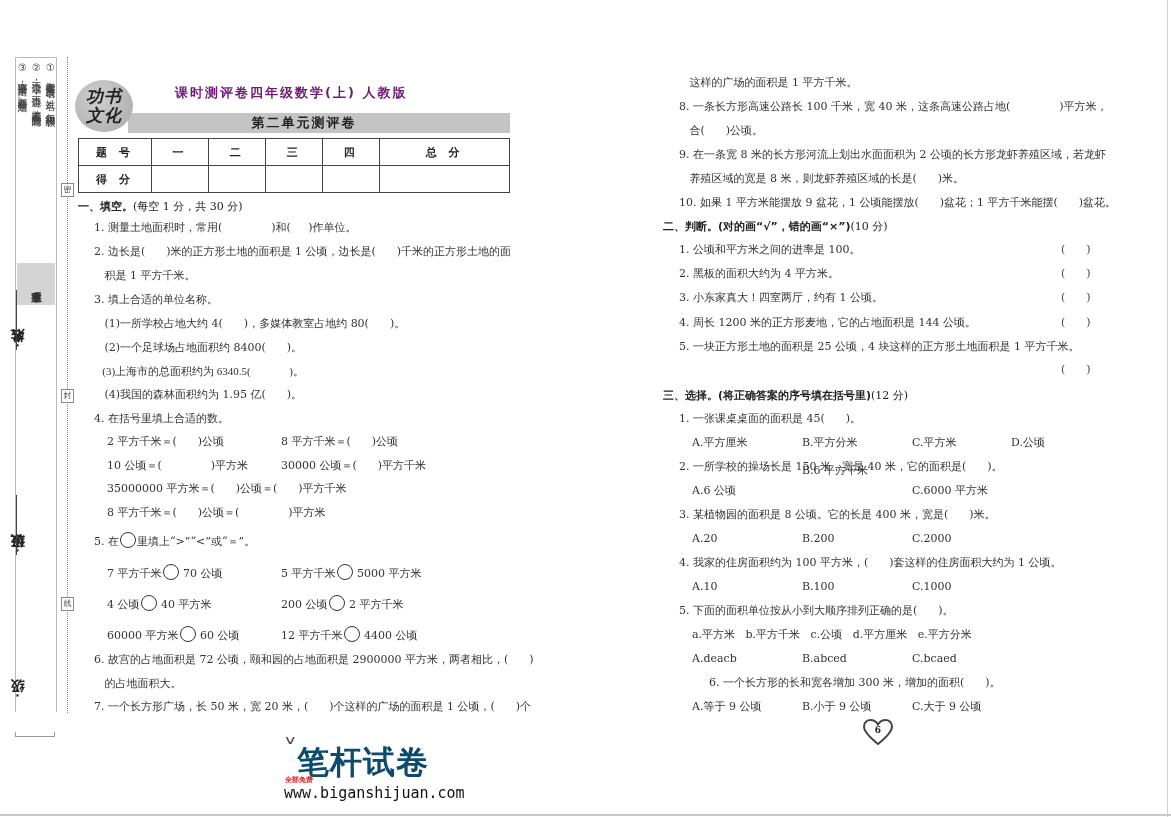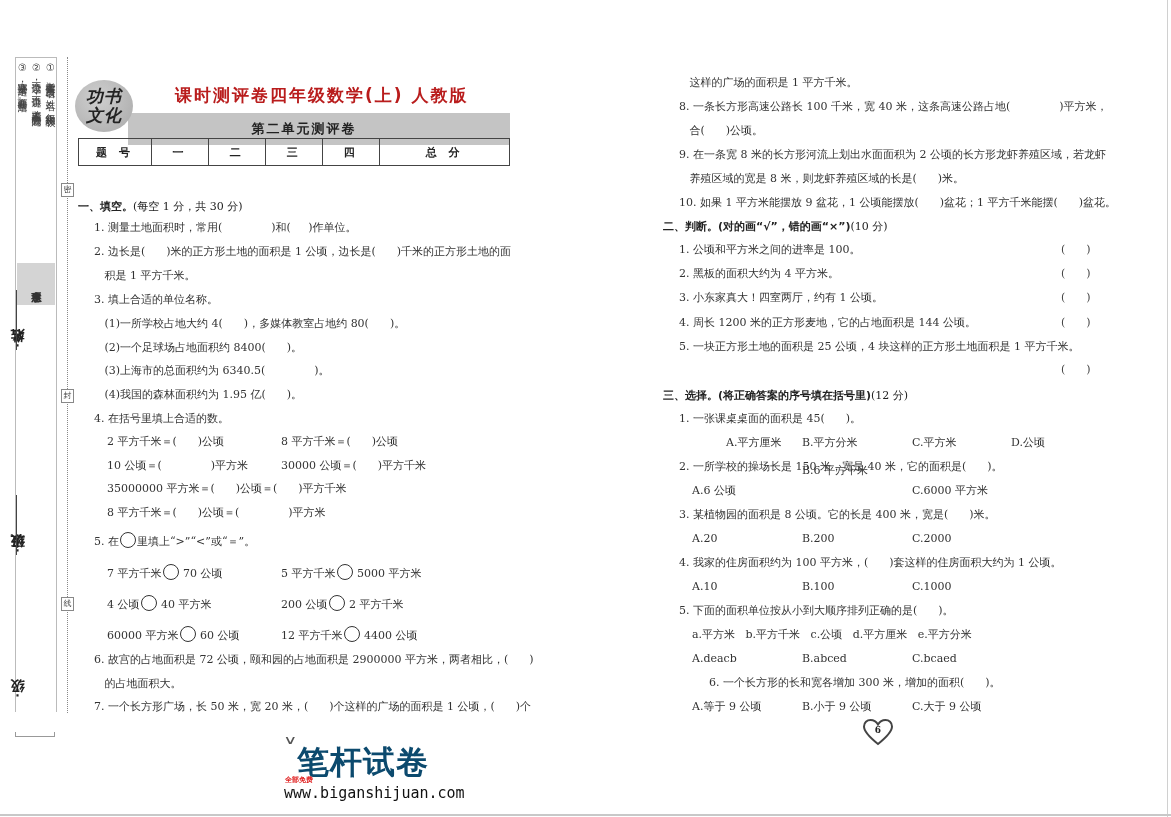--- a/index.html
+++ b/index.html
@@ -53,24 +53,24 @@
   
   .logo {
     position:absolute; left:75px; top:80px; width:58px; height:52px; border-radius:50%;
     background:radial-gradient(circle at 40% 35%, #cfcfcf, #a9a9a9);
     display:flex; flex-direction:column; align-items:center; justify-content:center;
     font-family:"DejaVu Serif", serif; font-weight:bold; font-style:italic; font-size:17px;
     line-height:19px; color:#222; letter-spacing:1px;
   }
   .main-title {
     position:absolute; left:175px; top:84px; font-family:"DejaVu Sans", sans-serif;
-    font-size:17px; font-weight:bold; color:#b91c1c; letter-spacing:2px;
+    font-size:13px; font-weight:bold; color:#701a75; letter-spacing:2px;
   }
   .sub-bar {
-    position:absolute; left:128px; top:113px; width:382px; height:32px; background:#c4c4c4;
+    position:absolute; left:128px; top:113px; width:382px; height:20px; background:#c4c4c4;
     display:flex; align-items:center; justify-content:center;
   }
   .sub-bar span {
     font-family:"DejaVu Sans", sans-serif; font-weight:bold; font-size:13px; color:#222; letter-spacing:2px;
     margin-left:-30px;
   }
 
   
   table.score {
     position:absolute; left:78px; top:138px; width:432px; border-collapse:collapse;
@@ -161,32 +161,40 @@
 <table class="score">
   <tbody>
       <tr>
     <td class="h">题  号</td>
     <td>一</td>
     <td>二</td>
     <td>三</td>
     <td>四</td>
     <td>总 分</td>
   </tr>
+  <tr>
+    <td class="h">得  分</td>
+    <td></td>
+    <td></td>
+    <td></td>
+    <td></td>
+    <td></td>
+  </tr>
 </tbody>
   </table>
 
 <div class="sec" style="left:78px; top:199px;"><span>一、填空。</span><span class="note">(每空 1 分，共 30 分)</span></div>
 
 <div class="line" style="left:94px; top:221px;">1. 测量土地面积时，常用(              )和(     )作单位。</div>
 <div class="line" style="left:94px; top:245px;">2. 边长是(      )米的正方形土地的面积是 1 公顷，边长是(      )千米的正方形土地的面</div>
 <div class="line" style="left:94px; top:269px;">   积是 1 平方千米。</div>
 <div class="line" style="left:94px; top:293px;">3. 填上合适的单位名称。</div>
 <div class="line" style="left:94px; top:317px;">   (1)一所学校占地大约 4(      )，多媒体教室占地约 80(      )。</div>
 <div class="line" style="left:94px; top:341px;">   (2)一个足球场占地面积约 8400(      )。</div>
-<div class="line" style="left:94px; top:364px;">   (3)上海市的总面积约为 6340.5(              )。</div>
+<div class="line" style="left:94px; top:364px;font-family:Liberation Serif, serif;">   (3)上海市的总面积约为 6340.5(              )。</div>
 <div class="line" style="left:94px; top:388px;">   (4)我国的森林面积约为 1.95 亿(      )。</div>
 <div class="line" style="left:94px; top:412px;">4. 在括号里填上合适的数。</div>
 
 <div class="line" style="left:107px; top:435px;">2 平方千米＝(      )公顷</div>
 <div class="line" style="left:281px; top:435px;">8 平方千米＝(      )公顷</div>
 <div class="line" style="left:107px; top:459px;">10 公顷＝(              )平方米</div>
 <div class="line" style="left:281px; top:459px;">30000 公顷＝(      )平方千米</div>
 <div class="line" style="left:107px; top:482px;">35000000 平方米＝(      )公顷＝(      )平方千米</div>
 <div class="line" style="left:107px; top:506px;">8 平方千米＝(      )公顷＝(              )平方米</div>
 
@@ -218,21 +226,21 @@
 <div class="line" style="left:679px; top:291px;">3. 小东家真大！四室两厅，约有 1 公顷。</div>
 <div class="judge" style="left:1061px; top:291px;">(      )</div>
 <div class="line" style="left:679px; top:316px;">4. 周长 1200 米的正方形麦地，它的占地面积是 144 公顷。</div>
 <div class="judge" style="left:1061px; top:316px;">(      )</div>
 <div class="line" style="left:679px; top:340px;">5. 一块正方形土地的面积是 25 公顷，4 块这样的正方形土地面积是 1 平方千米。</div>
 <div class="judge" style="left:1061px; top:363px;">(      )</div>
 
 <div class="sec" style="left:663px; top:388px;"><span>三、选择。(将正确答案的序号填在括号里)</span><span class="note">(12 分)</span></div>
 
 <div class="line" style="left:679px; top:412px;">1. 一张课桌桌面的面积是 45(      )。</div>
-<div class="line" style="left:692px; top:436px;margin-left:34px;">A.平方厘米</div>
+<div class="line" style="left:692px; top:436px;">A.平方厘米</div>
 <div class="line" style="left:802px; top:436px;">B.平方分米</div>
 <div class="line" style="left:912px; top:436px;">C.平方米</div>
 <div class="line" style="left:1011px; top:436px;">D.公顷</div>
 
 <div class="line" style="left:679px; top:460px;">2. 一所学校的操场长是 150 米，宽是 40 米，它的面积是(      )。</div>
 <div class="line" style="left:692px; top:484px;">A.6 公顷</div>
 <div class="line" style="left:802px; top:464px;">B.6 平方千米</div>
 <div class="line" style="left:912px; top:484px;">C.6000 平方米</div>
 
 <div class="line" style="left:679px; top:508px;">3. 某植物园的面积是 8 公顷。它的长是 400 米，宽是(      )米。</div>

